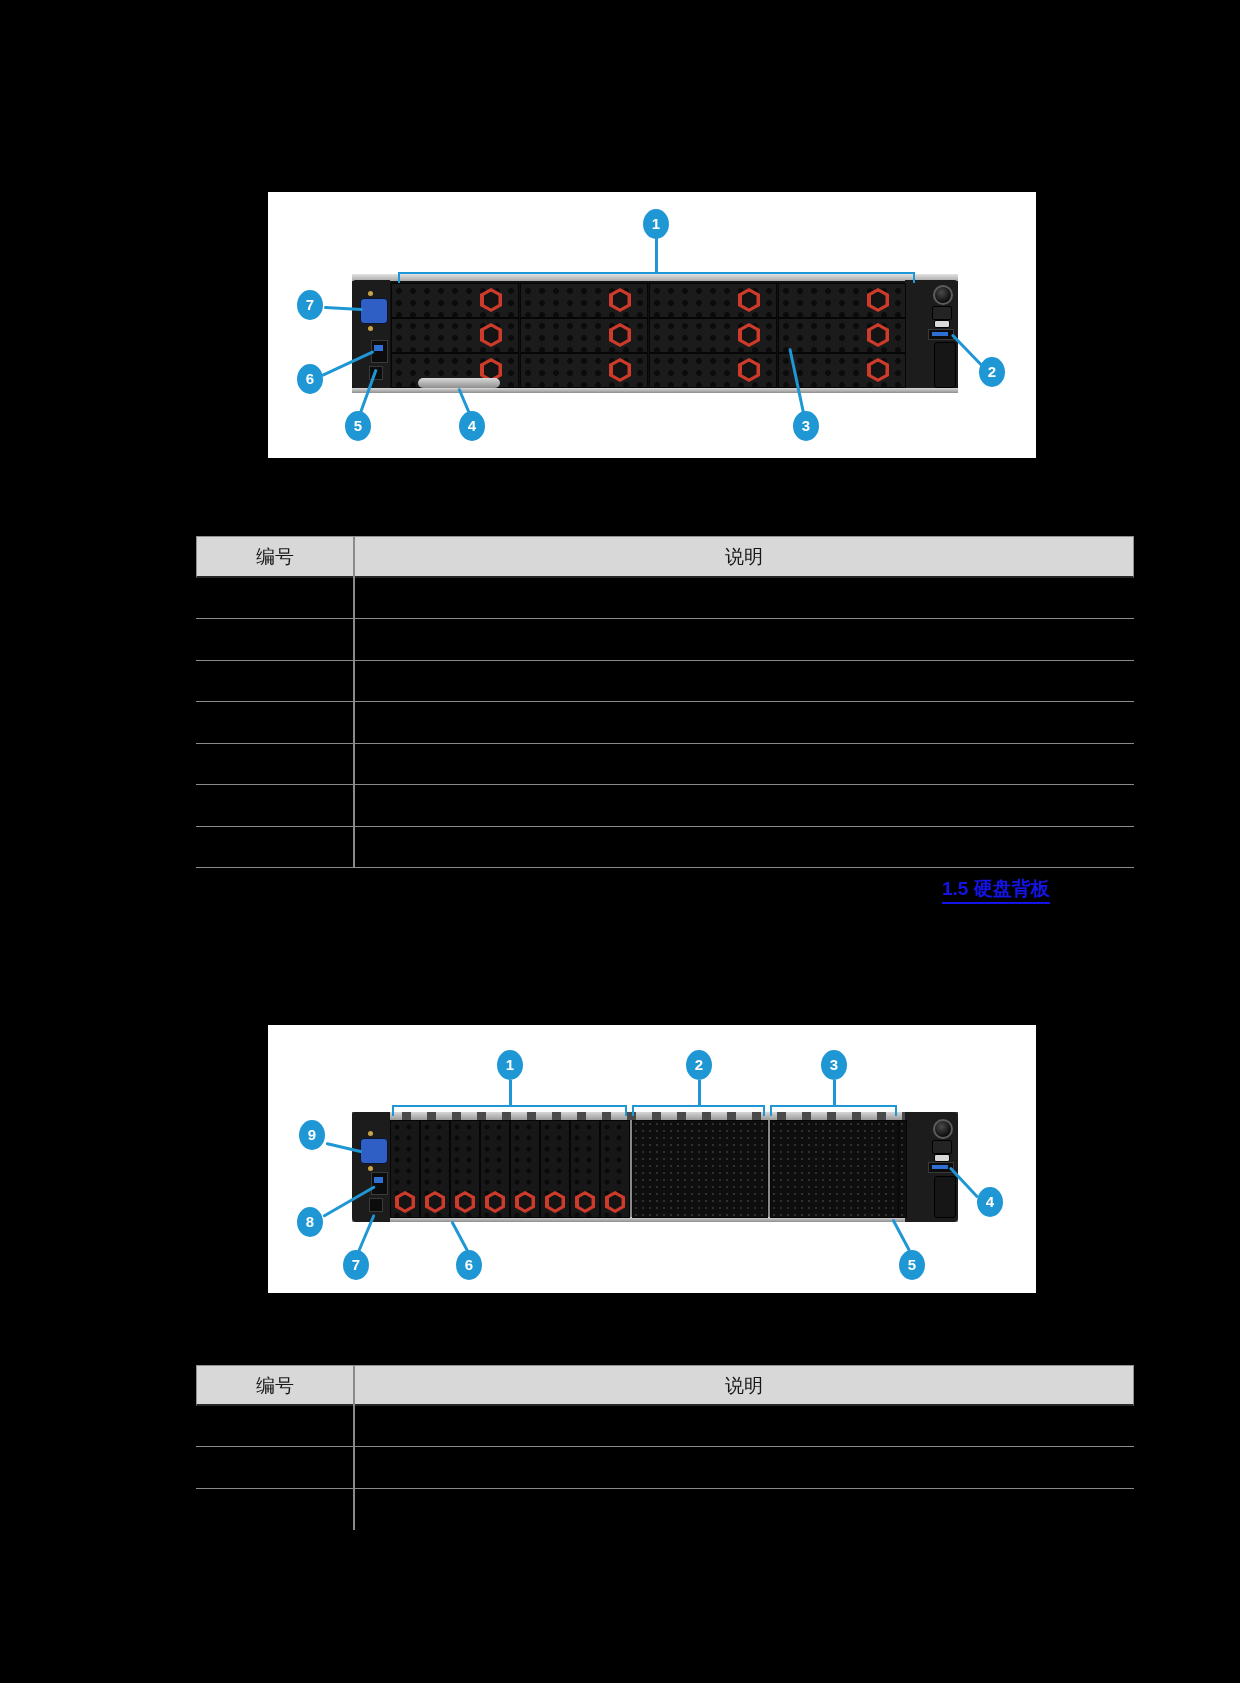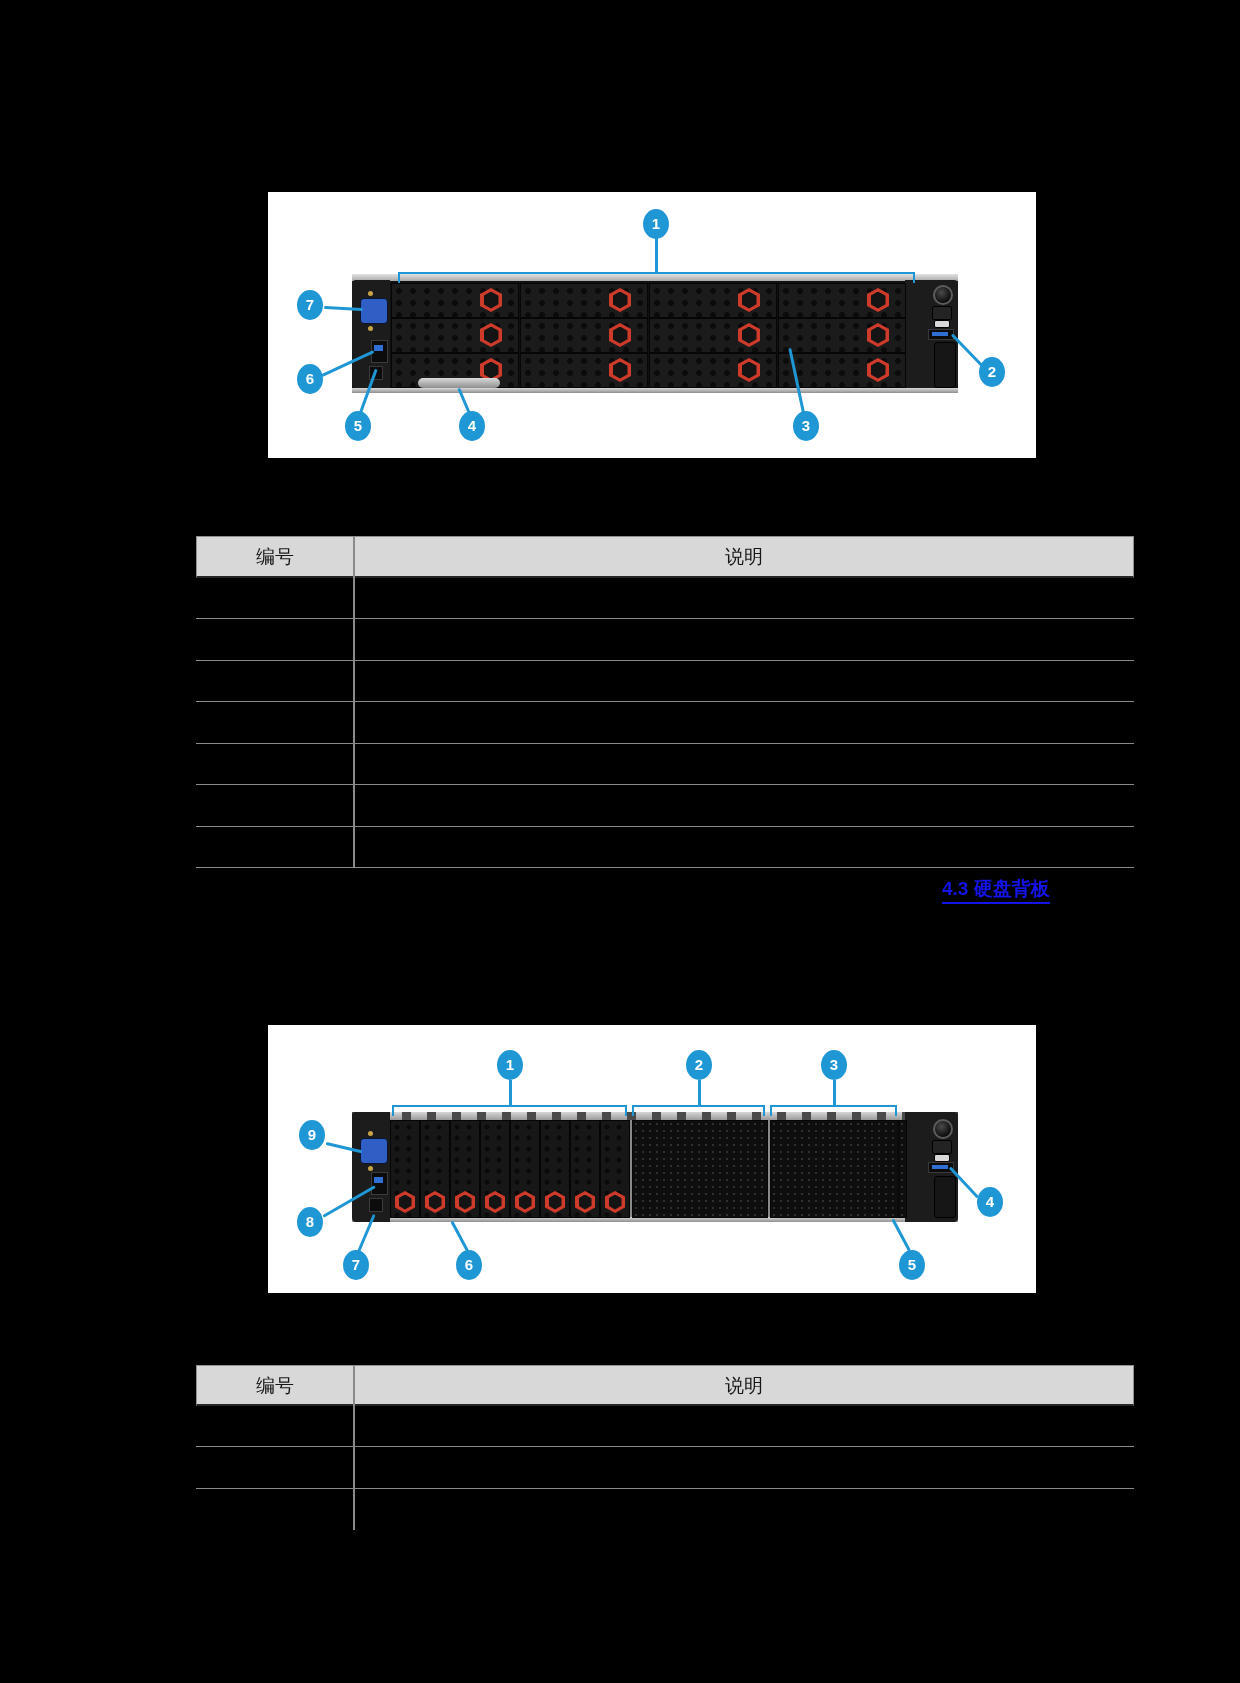--- a/index.html
+++ b/index.html
@@ -173,21 +173,21 @@
     <div class="trow" style="flex:1;"></div>
     <div class="trow" style="flex:1;"></div>
     <div class="trow" style="flex:1;"></div>
     <div class="trow" style="flex:1;"></div>
     <div class="trow" style="flex:1;"></div>
     <div class="trow" style="flex:1;"></div>
     <div class="trow" style="flex:1;"></div>
   </div>
   <div class="vdiv" style="left:353px;top:536px;height:332px;"></div>
 
-  <a class="doclink" style="left:942px;top:876px;">4.3 硬盘背板</a>
+  <a class="doclink" style="left:942px;top:876px;">1.5 硬盘背板</a>
 
   <div class="card" style="left:268px;top:1025px;width:768px;height:268px;">
     <div class="abs" style="left:-268px;top:-1025px;width:1240px;height:1683px;">
 
       <div class="chassis" style="left:352px;top:1112px;width:606px;height:110px;"></div>
       <div class="dashes" style="left:352px;top:1112px;width:606px;height:8px;"></div>
       <div class="rail" style="left:352px;top:1217px;width:606px;height:5px;"></div>
 
       <div class="ear" style="left:352px;top:1112px;width:38px;height:110px;border-radius:4px 0 0 4px;"></div>
       <div class="screw" style="left:368px;top:1131px;"></div>

